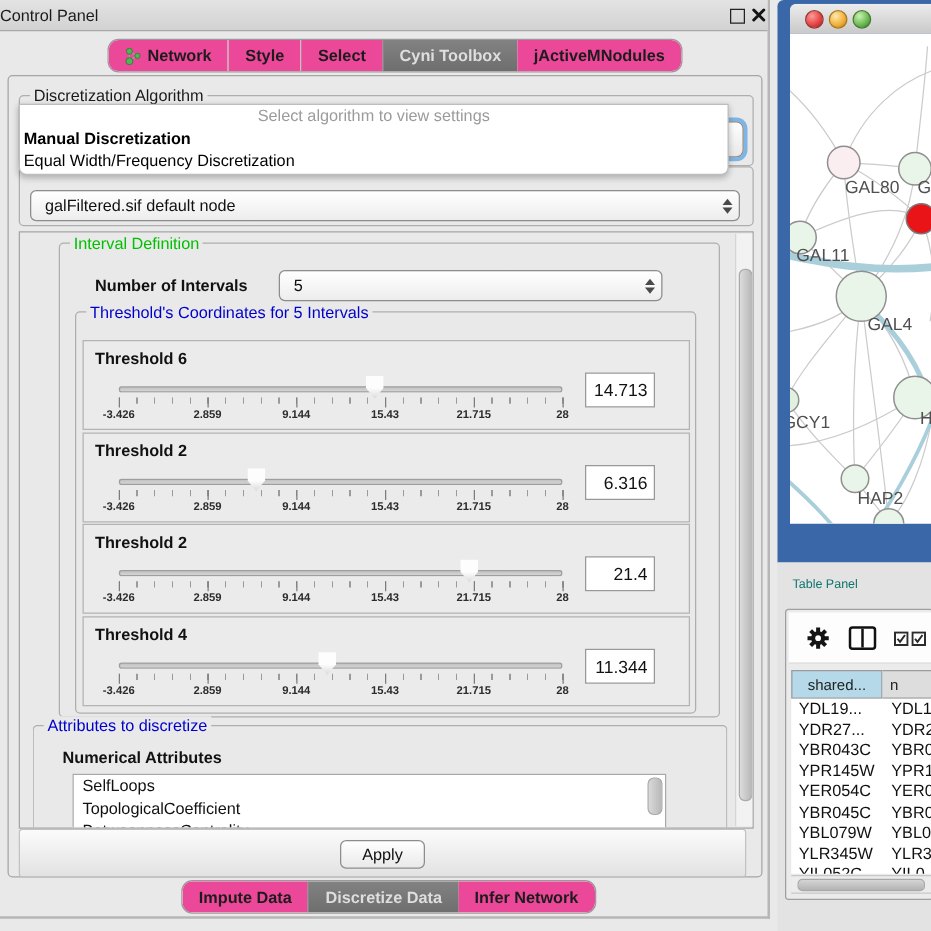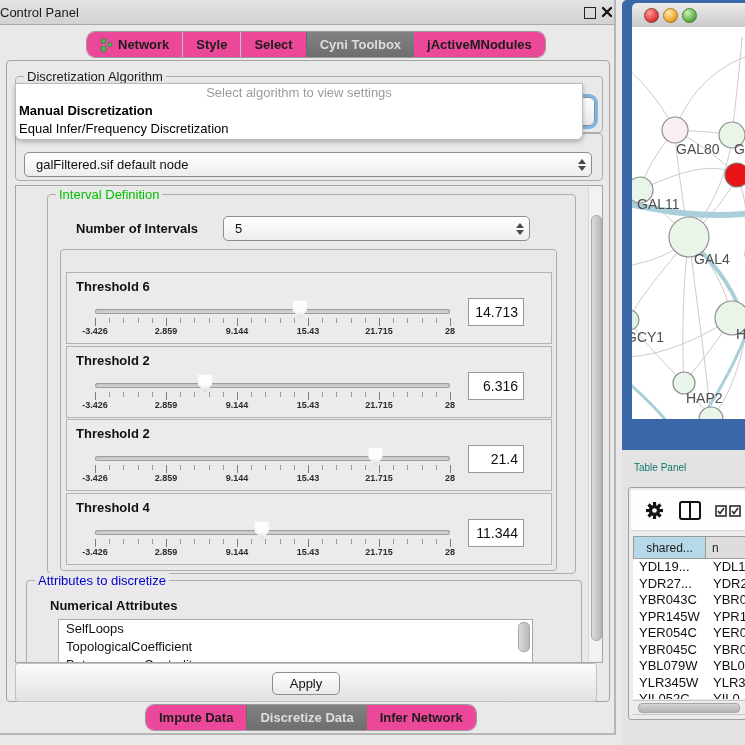--- a/index.html
+++ b/index.html
@@ -184,21 +184,21 @@
     <div id="algo-stepper" class="abs">
       <span class="stepper">
           <i class="up"></i>
           <i class="dn"></i>
         </span>
     </div>
 
     <div id="algo-popup" class="abs">
       <div class="prow placeholder">Select algorithm to view settings</div>
       <div class="prow opt b">Manual Discretization</div>
-      <div class="prow opt">Equal Infer/Frequency Discretization</div>
+      <div class="prow opt">Equal Width/Frequency Discretization</div>
     </div>
 
     <div class="group" style="left:8px;top:72px;width:586px;height:46px;">
       <span class="gtitle">Table Data</span>
       <div class="combo" style="left:8px;top:18px;width:566px;height:23px;">
         <span class="cval">galFiltered.sif default node</span>
         <span class="stepper">
             <i class="up"></i>
             <i class="dn"></i>
           </span>
@@ -213,20 +213,21 @@
         <span class="abs" style="left:28px;top:26px;font-size:13px;font-weight:700;color:#111;">Number of Intervals</span>
         <div class="combo" style="left:175px;top:21px;width:305px;height:23px;">
           <span class="cval">5</span>
           <span class="stepper">
               <i class="up"></i>
               <i class="dn"></i>
             </span>
         </div>
 
         <div class="group" style="left:12px;top:54px;width:495px;height:320px;">
+          <span class="gtitle blue">Threshold's Coordinates for 5 Intervals</span>
 
           <div class="th-panel" style="top:22px;">
             <div class="th-label">Threshold 6</div>
             <div class="sl-track"></div>
             <div class="sl-thumb" style="left: 224.835px;"></div>
             <div class="sl-ticks">
               <i style="left:0"></i>
                 <i style="left:71px"></i>
                 <i style="left:142px"></i>
                 <i style="left:213px"></i>

